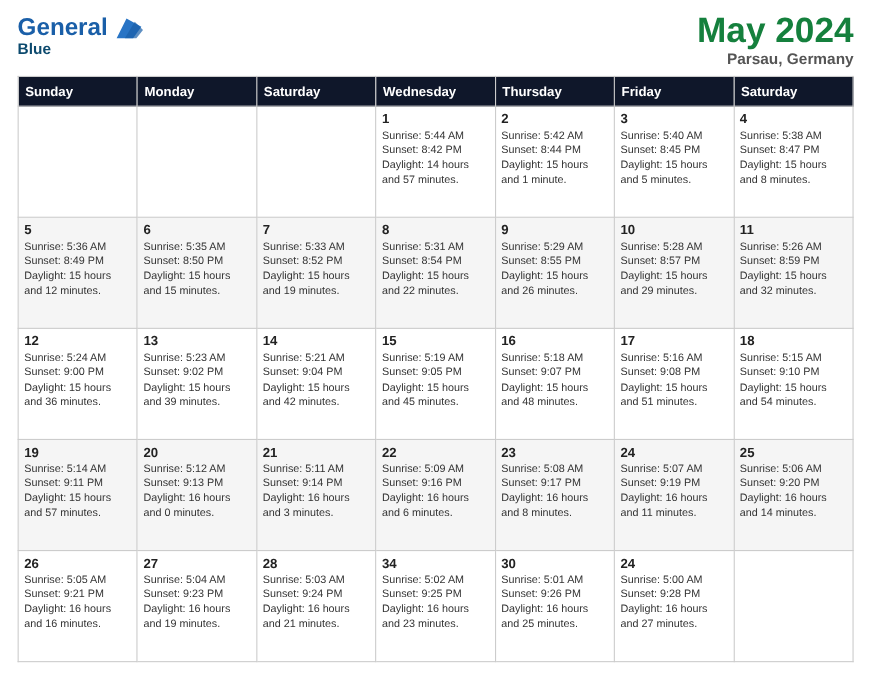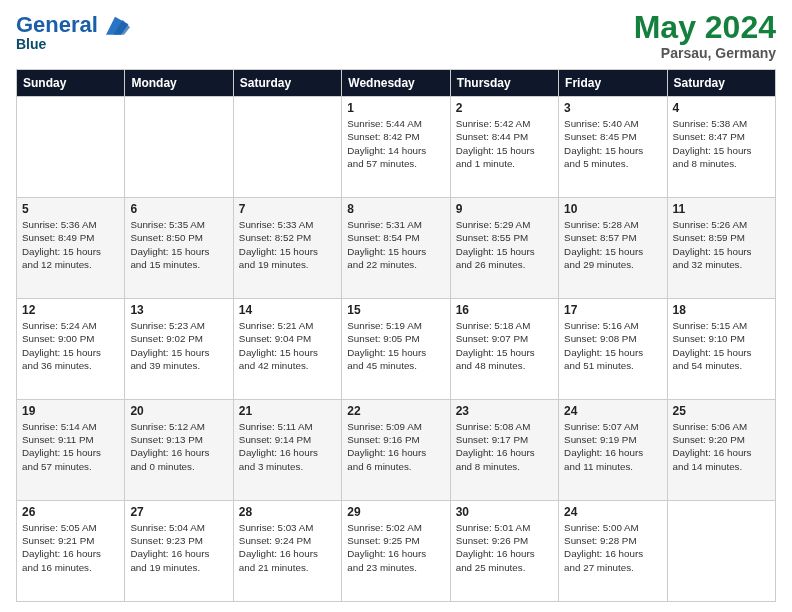--- a/index.html
+++ b/index.html
@@ -252,21 +252,21 @@
       </td>
           <td>
         <div class="cell-date">27</div>
         <div class="cell-info">Sunrise: 5:04 AM<br>Sunset: 9:23 PM<br>Daylight: 16 hours and 19 minutes.</div>
       </td>
           <td>
         <div class="cell-date">28</div>
         <div class="cell-info">Sunrise: 5:03 AM<br>Sunset: 9:24 PM<br>Daylight: 16 hours and 21 minutes.</div>
       </td>
           <td>
-        <div class="cell-date">29</div>
+        <div class="cell-date">34</div>
         <div class="cell-info">Sunrise: 5:02 AM<br>Sunset: 9:25 PM<br>Daylight: 16 hours and 23 minutes.</div>
       </td>
           <td>
         <div class="cell-date">30</div>
         <div class="cell-info">Sunrise: 5:01 AM<br>Sunset: 9:26 PM<br>Daylight: 16 hours and 25 minutes.</div>
       </td>
           <td>
         <div class="cell-date">24</div>
         <div class="cell-info">Sunrise: 5:00 AM<br>Sunset: 9:28 PM<br>Daylight: 16 hours and 27 minutes.</div>
       </td>

